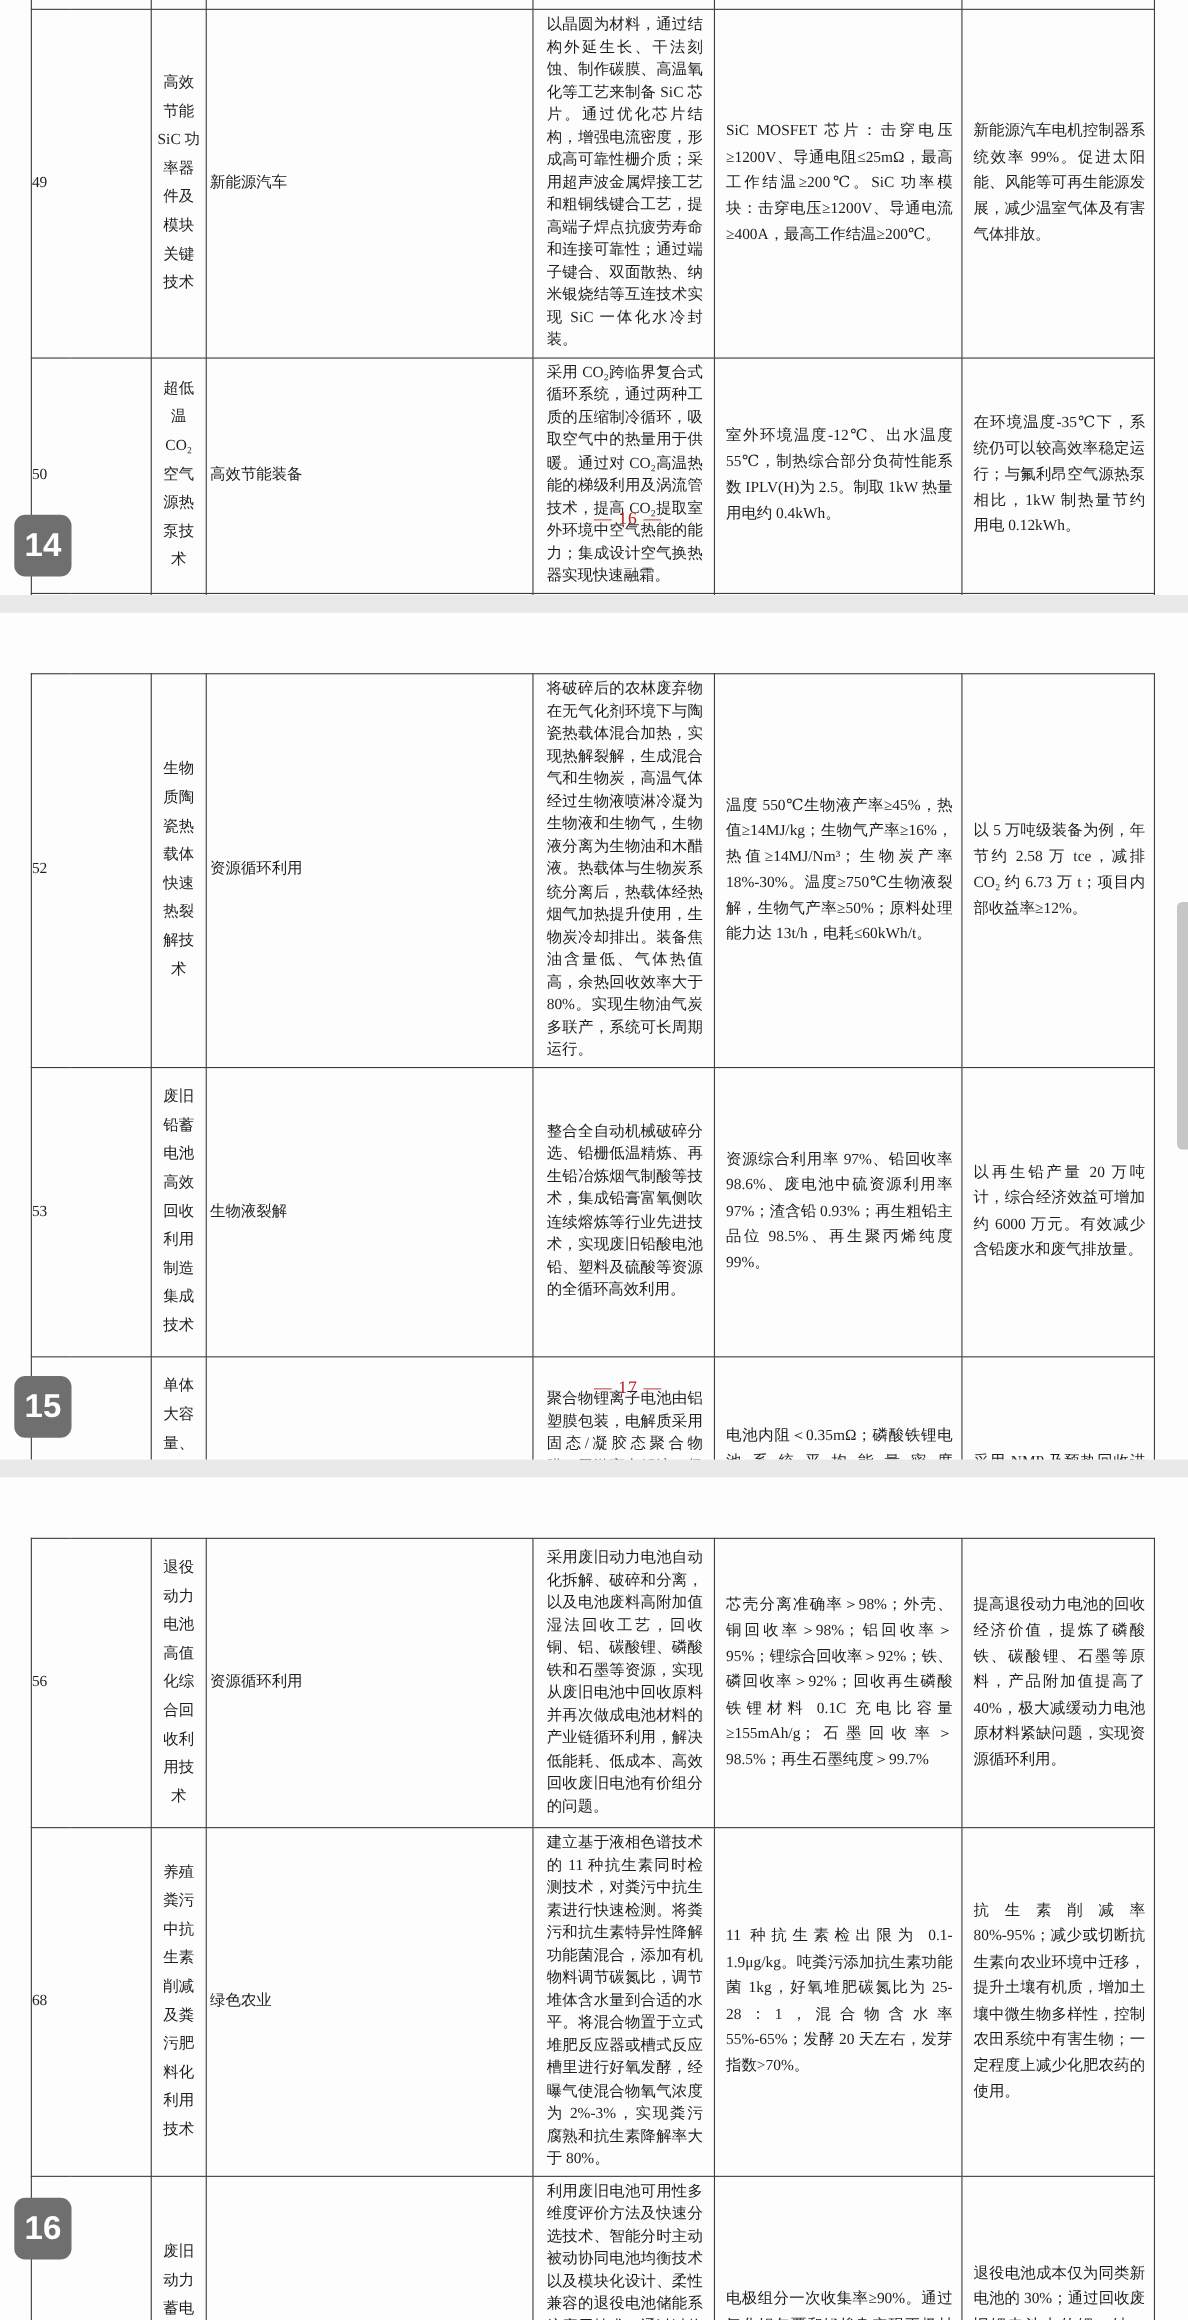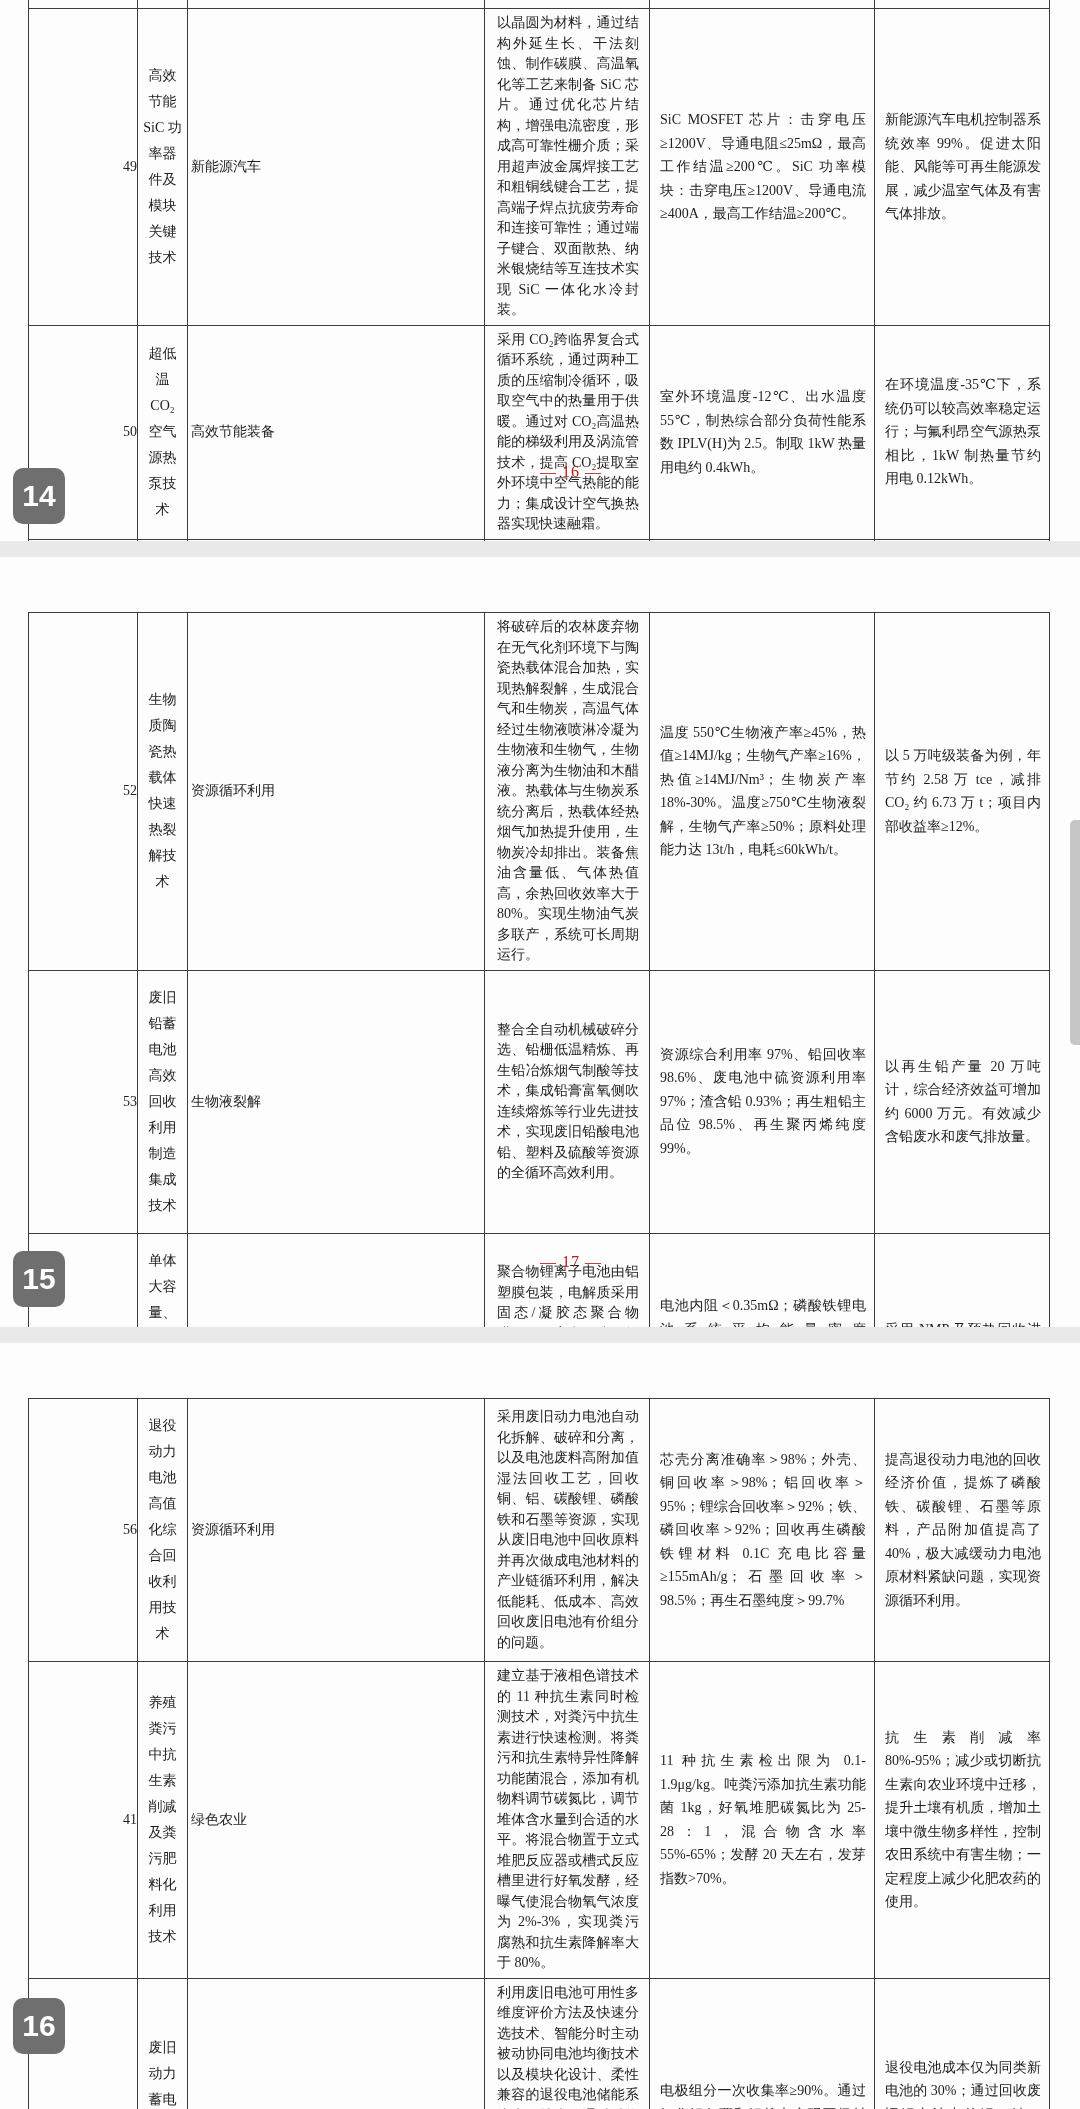--- a/index.html
+++ b/index.html
@@ -13,21 +13,21 @@
   .page2 { top:557px; height:770px; }
   .gap2  { position:absolute; top:1327px; left:0; width:1080px; height:16px; background:#e9e9e9; }
   .page3 { top:1343px; height:766px; }
 
   table.tbl { position:absolute; left:28px; border-collapse:collapse; table-layout:fixed;
     width:1021px; background:#fdfdfd; }
   .tbl td { border:1px solid #3c3c3c; vertical-align:middle; overflow:hidden;
     font-size:14px; }
   .t1 { top:-6px; } .t2 { top:55px; } .t3 { top:55px; }
 
-  td.c-num  { text-align:right;padding-left:12px; }
+  td.c-num  { text-align:left; }
   td.c-name { text-align:center; padding:14px 5px; line-height:26px; }
   td.c-field{ padding:2px 3px; line-height:26px; }
   td.c-content { text-align:justify; padding:4px 10px 4px 12px; line-height:20.5px; }
   td.c-ind  { text-align:justify; padding:4px 8px 4px 10px;  line-height:23.5px; }
   td.c-eff  { text-align:justify; padding:4px 8px 4px 10px;  line-height:23.5px;margin-left:12px; }
 
   tr.sliver td { height:14px; }
   tr.r49 td { height:127px; } tr.r50 td { height:133px; } tr.r51 td { height:192px; }
   tr.r52 td { height:150px; } tr.r53 td { height:112px; } tr.r54 td { height:133px; }
   tr.r56 td { height:172px; } tr.r57 td { height:180px; } tr.r58 td { height:125px; }
@@ -160,21 +160,21 @@
       <tbody>
       <tr class="r56">
         <td class="c-num" colspan="2">56</td>
         <td class="c-name">退役动力电池高值化综合回收利用技术</td>
         <td class="c-field">资源循环利用</td>
         <td class="c-content">采用废旧动力电池自动化拆解、破碎和分离，以及电池废料高附加值湿法回收工艺，回收铜、铝、碳酸锂、磷酸铁和石墨等资源，实现从废旧电池中回收原料并再次做成电池材料的产业链循环利用，解决低能耗、低成本、高效回收废旧电池有价组分的问题。</td>
         <td class="c-ind">芯壳分离准确率＞98%；外壳、铜回收率＞98%；铝回收率＞95%；锂综合回收率＞92%；铁、磷回收率＞92%；回收再生磷酸铁锂材料 0.1C 充电比容量≥155mAh/g；石墨回收率＞98.5%；再生石墨纯度＞99.7%</td>
         <td class="c-eff">提高退役动力电池的回收经济价值，提炼了磷酸铁、碳酸锂、石墨等原料，产品附加值提高了 40%，极大减缓动力电池原材料紧缺问题，实现资源循环利用。</td>
       </tr>
       <tr class="r57">
-        <td class="c-num" colspan="2">41</td>
+        <td class="c-num" colspan="2">68</td>
         <td class="c-name">养殖粪污中抗生素削减及粪污肥料化利用技术</td>
         <td class="c-field">绿色农业</td>
         <td class="c-content">建立基于液相色谱技术的 11 种抗生素同时检测技术，对粪污中抗生素进行快速检测。将粪污和抗生素特异性降解功能菌混合，添加有机物料调节碳氮比，调节堆体含水量到合适的水平。将混合物置于立式堆肥反应器或槽式反应槽里进行好氧发酵，经曝气使混合物氧气浓度为 2%-3%，实现粪污腐熟和抗生素降解率大于 80%。</td>
         <td class="c-ind">11 种抗生素检出限为 0.1-1.9μg/kg。吨粪污添加抗生素功能菌 1kg，好氧堆肥碳氮比为 25-28：1，混合物含水率 55%-65%；发酵 20 天左右，发芽指数&gt;70%。</td>
         <td class="c-eff">抗生素削减率 80%-95%；减少或切断抗生素向农业环境中迁移，提升土壤有机质，增加土壤中微生物多样性，控制农田系统中有害生物；一定程度上减少化肥农药的使用。</td>
       </tr>
       <tr class="r58">
         <td class="c-num" colspan="2">58</td>
         <td class="c-name">废旧动力蓄电池综合利用技术</td>
         <td class="c-field">资源循环利用</td>

